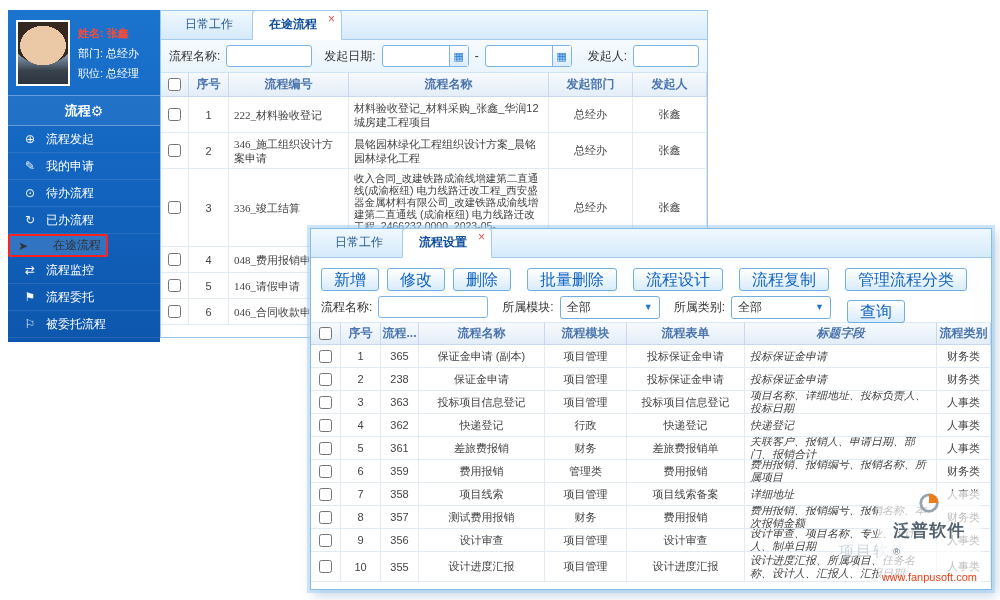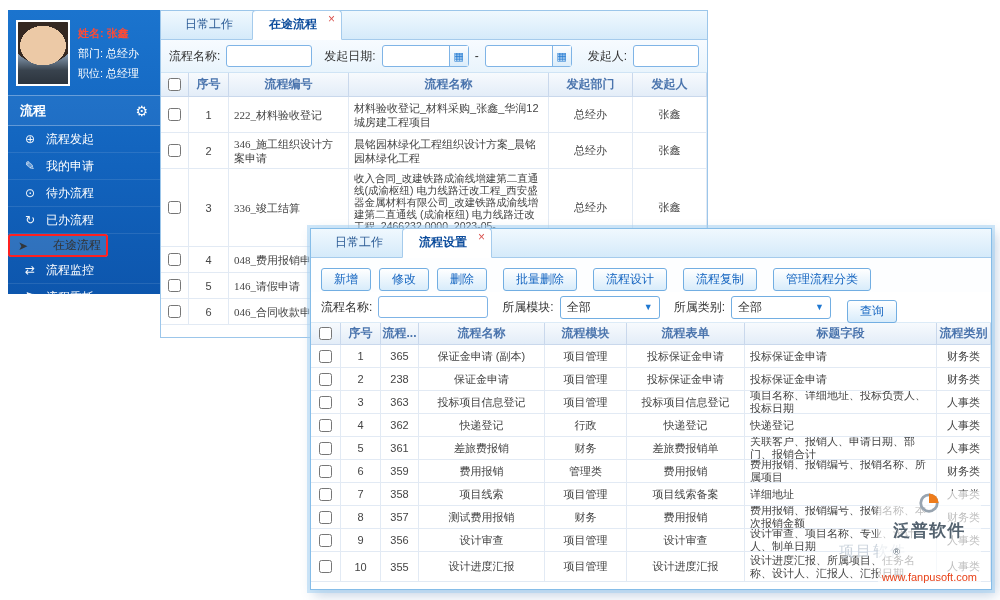--- a/index.html
+++ b/index.html
@@ -1,33 +1,33 @@
 <!DOCTYPE html>
 <html><head>
 <meta charset="utf-8">
 <style>
   * { margin:0; padding:0; box-sizing:border-box; font-family:"Liberation Sans","DejaVu Sans",sans-serif; }
   body { width:1000px; height:600px; background:#fff; position:relative; overflow:hidden; }
   .stage { position:relative; width:1000px; height:600px; background:#fff; }
 
   
-  .sidebar { position:absolute; left:8px; top:10px; width:152px; height:284px;
+  .sidebar { position:absolute; left:8px; top:10px; width:152px; height:332px;
     background:linear-gradient(180deg,#1b74ce 0%,#1263bd 55%,#0d56ad 100%); color:#fff; }
   .profile { display:flex; gap:8px; padding:10px 8px 8px 8px; height:86px;
     border-bottom:1px solid rgba(255,255,255,.35); }
   .avatar { width:54px; height:66px; background:#fff; padding:2px; flex:0 0 auto; }
   .avatar .img { width:100%; height:100%;
     background:
       radial-gradient(ellipse 46% 32% at 50% 38%, #ecc9a6 0 99%, transparent 100%),
       radial-gradient(ellipse 62% 42% at 50% 26%, #352821 0 99%, transparent 100%),
       linear-gradient(180deg,#93a6ba 0%,#7e92a7 55%,#39434e 78%,#2c343d 100%); }
   .pinfo { display:flex; flex-direction:column; justify-content:center; gap:5px; font-size:11px; }
   .pname { color:#ff4a33; font-weight:bold; }
   .pline { color:#fff; }
-  .menu-head { height:30px; display:flex; align-items:center; justify-content:space-between;
+  .menu-head { height:30px; display:flex; align-items:center; justify-content:center;
     padding:0 12px; font-size:13px; font-weight:bold; border-bottom:1px solid rgba(255,255,255,.3);
     background:rgba(255,255,255,.05); }
   .gear { font-size:14px; cursor:pointer; }
   .mitem { height:27px; display:flex; align-items:center; gap:8px; padding-left:14px; font-size:12px;
     border-bottom:1px solid rgba(255,255,255,.10); cursor:pointer; }
   .mitem .icn { width:16px; text-align:center; font-size:12px; opacity:.95; }
   .mitem.sel { background:rgba(255,255,255,.14); outline:2px solid #ff2020; outline-offset:-2px; }
 
   
   .tabbar { display:flex; align-items:flex-end; height:29px; padding-left:8px; gap:3px;
@@ -60,30 +60,30 @@
   .cell.small { font-size:10.5px; line-height:12px; align-items:flex-start; padding-top:3px; }
   input[type=checkbox] { width:13px; height:13px; accent-color:#2f7fd1; cursor:pointer; }
 
   .c-chk{width:28px;} .c-no{width:40px;} .c-code{width:120px;font-family:Liberation Serif, serif;} .c-name{width:200px;} .c-dept{width:84px;} .c-person{width:74px;}
 
   
   .fwin { position:absolute; left:310px; top:228px; width:682px; height:362px; background:#fff;
     border:1px solid #86bde8; box-shadow:0 0 0 3px rgba(165,210,243,.55), 4px 5px 12px rgba(40,90,150,.28); }
   .toolbar { height:34px; display:flex; align-items:center; gap:8px; padding:0 10px; background:#fdfeff; }
   .tbtn { height:23px; line-height:21px; padding:0 12px; border:1px solid #72aee2; border-radius:3px;
-    background:linear-gradient(180deg,#ffffff,#d8ecfb); color:#1565c0; font-size:12px; cursor:pointer; white-space:nowrap;margin-top:8px; }
+    background:linear-gradient(180deg,#ffffff,#d8ecfb); color:#1565c0; font-size:16px; cursor:pointer; white-space:nowrap;margin-top:8px; }
   .tbtn.gap { margin-left:8px; }
   .ffilters { height:31px; display:flex; align-items:center; gap:6px; padding:0 10px; background:#fff;
     border-bottom:1px solid #dcebf7; }
   .sel { width:100px; height:23px; border:1px solid #72aee2; border-radius:3px; background:#fff;
     display:flex; align-items:center; justify-content:space-between; padding:0 6px; font-size:12px; color:#333; cursor:pointer; }
   .sel .arr { color:#1f78d1; font-size:9px; }
 
   .f-chk{width:30px;} .f-no{width:40px;} .f-code{width:38px;} .f-name{width:126px;}
-  .f-mod{width:82px;} .f-form{width:118px;} .f-fields{width:192px;} .f-cat{width:54px;text-align:center;}
+  .f-mod{width:82px;} .f-form{width:118px;} .f-fields{width:192px;font-style:italic;} .f-cat{width:54px;text-align:center;}
   .frow { display:flex; height:23px; border-bottom:1px solid #e2eaf4; }
   .frow.tall { height:30px; }
   .frow .cell.left { line-height:13px; }
 
   
   .watermark { position:absolute; right:84px; bottom:28px; font-size:15px; color:#ccd4dd;
     letter-spacing:2px; z-index:1; }
   .logo { position:absolute; right:10px; bottom:5px; z-index:2; display:flex; flex-direction:column;
     align-items:center; background:rgba(255,255,255,.65); padding:1px 4px; }
   .logo-row { display:flex; align-items:center; gap:5px;flex-direction:column; }

